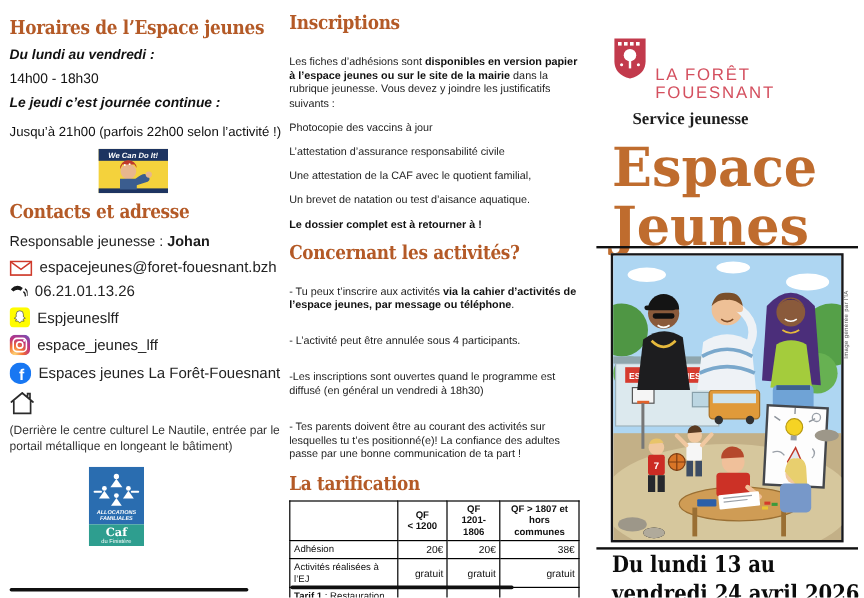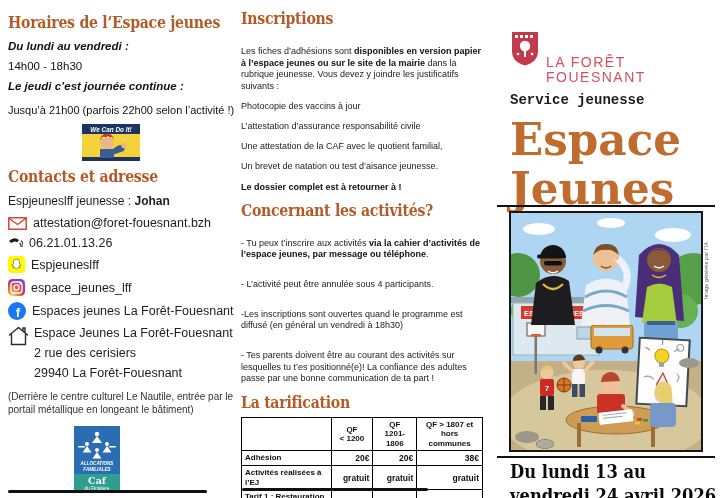--- a/index.html
+++ b/index.html
@@ -48,36 +48,36 @@
   
   #col-mid .top{padding-top:5px;}
   .m-par{font-size:9px;line-height:1.3;margin:18px 0 8px;color:#222;}
   .m-item{font-size:9px;line-height:1.3;margin:0 0 8.5px;color:#222;}
   .m-bold{font-weight:700;color:#111;}
   .m-foot{font-size:9px;font-weight:700;margin:2px 0 9px;color:#111;}
 
   table.tarifs{border-collapse:collapse;width:242px;margin-top:2px;}
   table.tarifs th,table.tarifs td{
     border:1px solid #000;font-size:8px;line-height:1.18;
-    padding:2px 3px;vertical-align:top;color:#101010;font-weight:bold;
+    padding:2px 3px;vertical-align:top;color:#101010;
   }
   table.tarifs{border:1.5px solid #000;}
   table.tarifs th{font-weight:700;text-align:center;vertical-align:middle;}
   table.tarifs td.val{text-align:right;vertical-align:middle;font-size:8.5px;}
   table.tarifs td.lbl{width:90px;}
   table.tarifs col.c1{width:90px}table.tarifs col.c2{width:42px}
   table.tarifs col.c3{width:44px}table.tarifs col.c4{width:66px}
 
   
   .brand{display:flex;align-items:center;gap:6px;padding:9px 0 0 13px;}
   .brand-text{
     color:var(--logo-red);font-size:14px;line-height:1.05;
     letter-spacing:1.5px;font-weight:400;white-space:nowrap;margin-top:42px;
   }
-  .service{font-family:Liberation Mono, monospace;font-weight:700;font-size:14px;margin:8px 0 0 13px;}
+  .service{font-family:Liberation Serif, serif;font-weight:700;font-size:14px;margin:8px 0 0 30px;}
   .big-title{
     font-family:"DejaVu Serif",serif;font-weight:700;font-size:45px;
     color:var(--title-orange);line-height:1.08;margin:8px 0 0 13px;
     transform:scaleX(.97);transform-origin:0 0;letter-spacing:0;
   }
   .age{
     font-family:"DejaVu Serif",serif;font-weight:700;font-size:21px;
     margin:6px 0 0 13px;color:#0c0c0c;letter-spacing:.5px;
   }
   .rule{position:absolute;left:0;width:218px;background:#111;}
@@ -116,30 +116,30 @@
       <circle cx="25" cy="19" r="6.5" fill="#e8b68d"></circle>
       <path d="M18,17 A7,7 0 0 1 32,16 L30,13 L20,13 Z" fill="#c0392b"></path>
       <circle cx="22" cy="13.5" r=".8" fill="#fff"></circle>
         <circle cx="26" cy="12.8" r=".8" fill="#fff"></circle>
       <path d="M31,25 q8,-7 11,-2 q2,4 -3,5 l-9,3 z" fill="#3b5d8f"></path>
       <circle cx="42" cy="21.5" r="2.6" fill="#e8b68d"></circle>
       <path d="M18,25 h14 v9 h-14 z" fill="#3b5d8f"></path>
     </svg>
 
     <h2 class="h-sec">Contacts et adresse</h2>
-    <p class="resp"><span>Espjeuneslff jeunesse : </span><b>Johan</b></p>
+    <p class="resp"><span>Responsable jeunesse : </span><b>Johan</b></p>
 
     <div class="c-row">
       <span class="ic">
         <svg width="19" height="13" viewBox="0 0 19 13">
             <rect x="0.8" y="0.8" width="17.4" height="11.4" fill="#fff" stroke="#cf3a2b" stroke-width="1.4"></rect>
             <path d="M1,1.3 L9.5,7.5 L18,1.3" fill="none" stroke="#cf3a2b" stroke-width="1.3"></path>
           </svg>
       </span>
-      <span>attestation@foret-fouesnant.bzh</span>
+      <span>espacejeunes@foret-fouesnant.bzh</span>
     </div>
     <div class="c-row">
       <span class="ic">
         <svg width="15" height="14" viewBox="0 0 15 14">
             <path d="M1,5 Q6,0 11,4 L9.3,6.2 Q6,4.4 3.1,7 Z" fill="#1a1a1a"></path>
             <path d="M11.5,7 q2,1.5 1.5,4 M12.8,4.6 q3,2 2,6" stroke="#1a1a1a" stroke-width="1.1" fill="none"></path>
           </svg>
       </span>
       <span>06.21.01.13.26</span>
     </div>
@@ -180,25 +180,20 @@
       </span>
       <span>Espaces jeunes La Forêt-Fouesnant</span>
     </div>
 
     <div class="addr-block">
       <span class="ic">
         <svg width="21" height="20" viewBox="0 0 21 20">
             <path d="M10.5,1.5 L1.5,9 M10.5,1.5 L19.5,9 M3.5,8 V18.5 H17.5 V8 M15,4.5 V2 h2 v4" fill="none" stroke="#2b2b2b" stroke-width="1.4" stroke-linecap="round"></path>
           </svg>
       </span>
-      <div class="lines">
-        <div>Espace Jeunes La Forêt-Fouesnant</div>
-        <div>2 rue des cerisiers</div>
-        <div>29940 La Forêt-Fouesnant</div>
-      </div>
     </div>
 
     <p class="note">(Derrière le centre culturel Le Nautile, entrée par le portail métallique en longeant le bâtiment)</p>
 
     <svg class="caf" viewBox="0 0 46 66">
       <rect width="46" height="48" fill="#2a6db0"></rect>
       <rect y="48" width="46" height="18" fill="#2e9e8f"></rect>
       <g fill="#fff">
         <circle cx="23" cy="8" r="2.2"></circle>
           <path d="M23,10 l-5,7 h10 z"></path>
@@ -221,21 +216,21 @@
 </div>
 
 <div class="col" id="col-mid">
   <div class="top">
     <h2 class="h-sec">Inscriptions</h2>
     <p class="m-par"><span>Les fiches d’adhésions sont </span><span class="m-bold">disponibles en version papier à l’espace jeunes ou sur le site de la mairie</span><span> dans la rubrique jeunesse. Vous devez y joindre les justificatifs suivants :</span></p>
 
     <p class="m-item">Photocopie des vaccins à jour</p>
     <p class="m-item">L’attestation d’assurance responsabilité civile</p>
     <p class="m-item">Une attestation de la CAF avec le quotient familial,</p>
-    <p class="m-item">Un brevet de natation ou test d’aisance jeunesse.</p>
+    <p class="m-item">Un brevet de natation ou test d’aisance aquatique.</p>
     <p class="m-foot">Le dossier complet est à retourner à !</p>
 
     <h2 class="h-sec">Concernant les activités?</h2>
     <p class="m-par"><span>- Tu peux t’inscrire aux activités </span><span class="m-bold">via la cahier d’activités de l’espace jeunes, par message ou téléphone</span><span>.</span></p>
     <p class="m-par">- L’activité peut être annulée sous 4 participants.</p>
     <p class="m-par">-Les inscriptions sont ouvertes quand le programme est diffusé (en général un vendredi à 18h30)</p>
     <p class="m-par">- Tes parents doivent être au courant des activités sur lesquelles tu t’es positionné(e)! La confiance des adultes passe par une bonne communication de ta part !</p>
 
     <h2 class="h-sec" style="margin-bottom:5px;">La tarification</h2>
 

